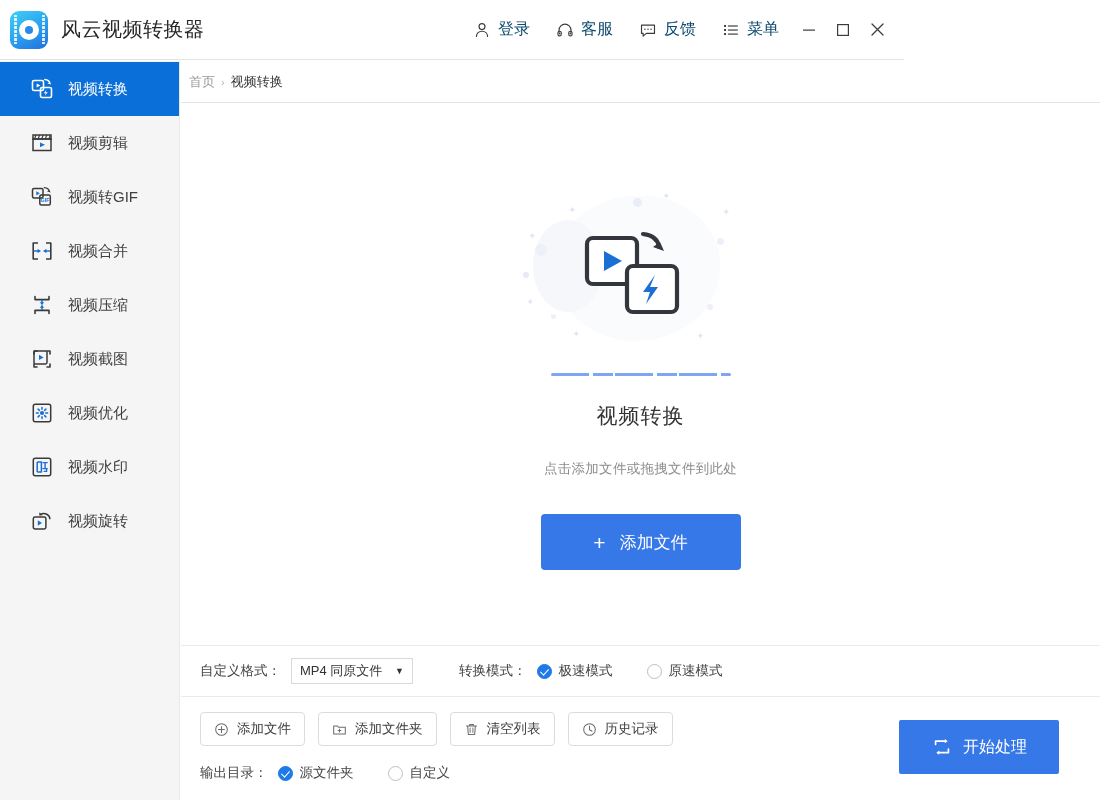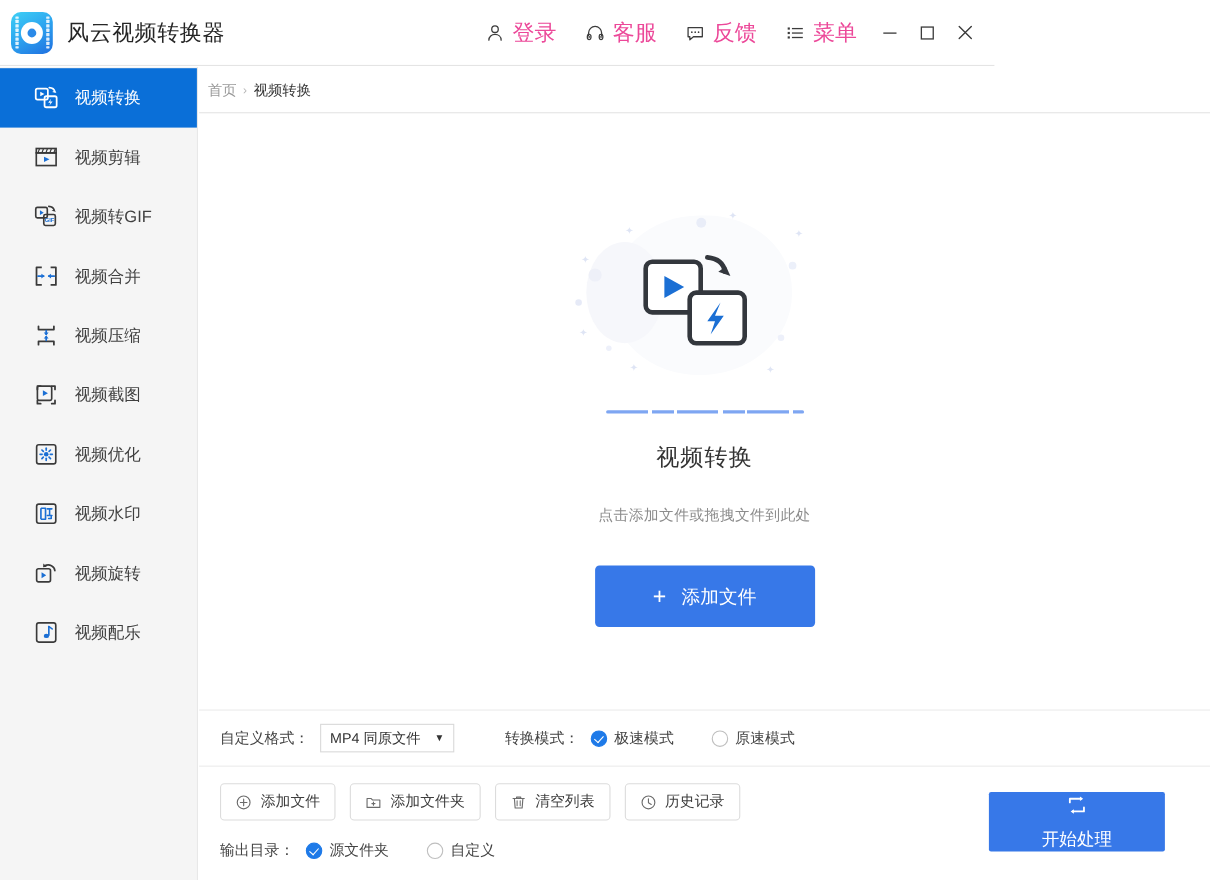--- a/index.html
+++ b/index.html
@@ -39,21 +39,21 @@
     width: 8px; height: 8px; border-radius: 50%; background: #2b8ae8;
   }
   .app-title {
     margin-left: 13px; font-size: 20px; color: #262626; letter-spacing: .5px;
     font-family: "Liberation Sans", "DejaVu Sans", sans-serif;
   }
 
   .tb-right { margin-left: auto; display: flex; align-items: center; height: 60px; }
   .tb-item {
     display: flex; align-items: center; gap: 7px; height: 60px;
-    padding: 0 13px; color: #ec4899; font-size: 20px; cursor: default; text-align: right;
+    padding: 0 13px; color: #0c4a6e; font-size: 16px; cursor: default; text-align: right;
   }
   .tb-icon { width: 18px; height: 18px; display: block; flex: none; }
   .win-btn {
     width: 34px; height: 60px; display: flex; align-items: center; justify-content: center;
     cursor: default;
   }
   .win-btn svg { display: block; }
 
   
   .sidebar {
@@ -150,21 +150,21 @@
     border-radius: 4px; background: #fff; display: flex; align-items: center;
     justify-content: center; gap: 8px; font-size: 13.5px; color: #3d3d3d;
     cursor: default; font-family: inherit;
   }
   .obtn svg { display: block; flex: none; }
   .outrow { display: flex; align-items: center; margin-top: 18px; }
   .start-btn {
     position: absolute; right: 41px; top: 22px; width: 160px; height: 54px;
     background: #3778e8; border: none; color: #fff; font-size: 16px;
     display: flex; align-items: center; justify-content: center; gap: 10px;
-    cursor: default; font-family: inherit; border-radius: 2px; flex-direction: column;
+    cursor: default; font-family: inherit; border-radius: 2px;
   }
 </style>
 </head>
 <body>
 
 <div class="app">
 
   <div class="titlebar">
     <div class="logo-wrap">
       <div class="logo">
@@ -353,29 +353,20 @@
     <div class="nav-item">
       <svg class="ni-icon" viewBox="0 0 24 24">
         <rect x="3.3" y="8" width="12.6" height="12" rx="1.7" fill="none" stroke="#3a3a3a" stroke-width="1.5"></rect>
         <path d="M7.8 11.3 L12 14 L7.8 16.7 Z" fill="#1b6fd4"></path>
         <path d="M10.5 5.4 c4.5-2.2 9 .4 9.4 4.3" fill="none" stroke="#3a3a3a" stroke-width="1.5" stroke-linecap="round"></path>
         <path d="M9.4 3.2 L9.2 6.6 L12.6 6.2 Z" fill="#3a3a3a"></path>
       </svg>
       <span>视频旋转</span>
     </div>
 
-    <div class="nav-item">
-      <svg class="ni-icon" viewBox="0 0 24 24">
-        <rect x="3.3" y="3.3" width="17.4" height="17.4" rx="2" fill="none" stroke="#3a3a3a" stroke-width="1.5"></rect>
-        <path d="M14.4 6.6 V14.4" stroke="#1b6fd4" stroke-width="1.5" stroke-linecap="round"></path>
-        <path d="M14.4 6.6 C15.6 7.9 16.9 7.8 17.4 8.8" fill="none" stroke="#1b6fd4" stroke-width="1.5" stroke-linecap="round"></path>
-        <ellipse cx="12.2" cy="15.1" rx="2.4" ry="2" fill="#1b6fd4"></ellipse>
-      </svg>
-      <span>视频配乐</span>
-    </div>
   </div>
 
   <div class="crumbbar">
     <span class="crumb-home">首页</span>
     <span class="crumb-sep">›</span>
     <span class="crumb-cur">视频转换</span>
   </div>
 
   <div class="drop">
 

